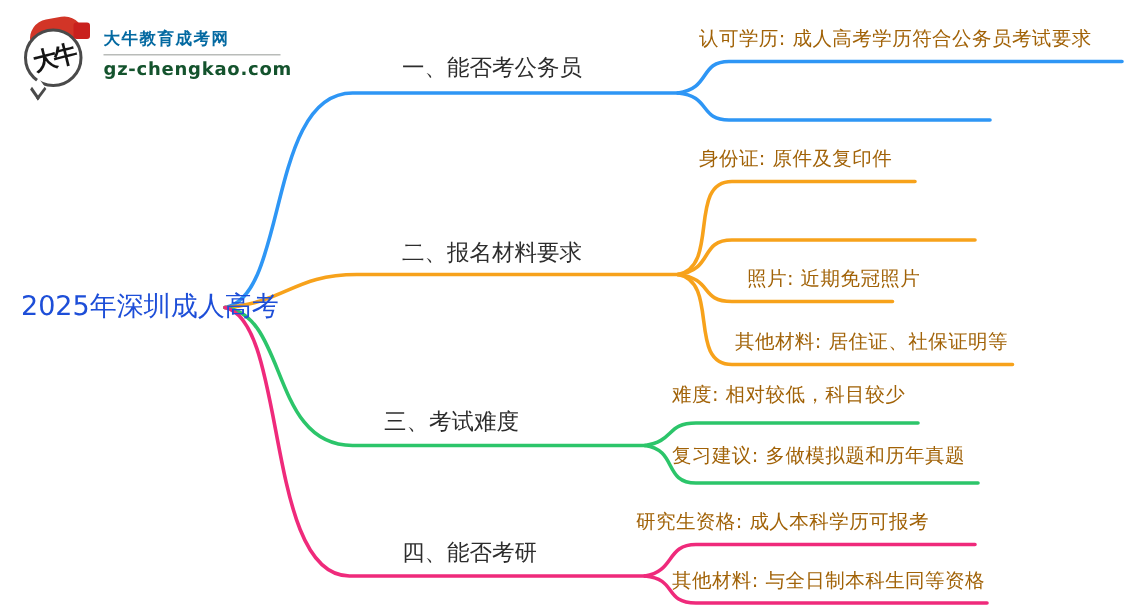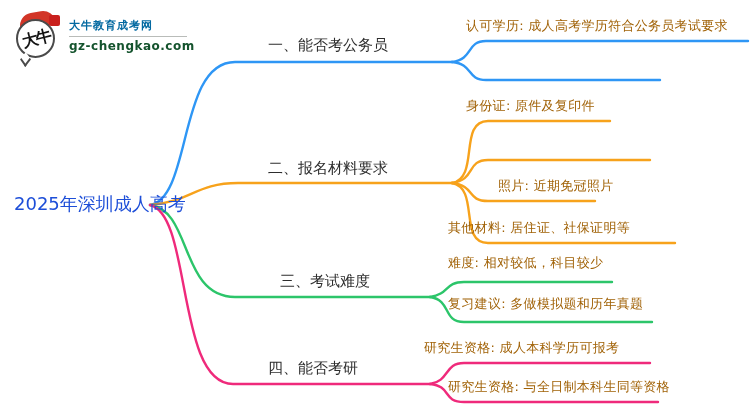--- a/index.html
+++ b/index.html
@@ -94,28 +94,28 @@
     <path d="M430,297 C452,300 442,322 464,322 H652" stroke="#2cc56a"></path>
 
     <path d="M430,384 C450,381 444,363 464,363 H650" stroke="#ef2a7b"></path>
     <path d="M430,384 C452,386 442,402 464,402 H658" stroke="#ef2a7b"></path>
   </svg>
 
   <div class="root-label">2025年深圳成人高考</div>
 
   <div class="b-label" style="left:268px; top:36px;">一、能否考公务员</div>
   <div class="b-label" style="left:268px; top:159px;">二、报名材料要求</div>
-  <div class="b-label" style="left:280px; top:272px;font-family:Liberation Mono, monospace;">三、考试难度</div>
+  <div class="b-label" style="left:256px; top:272px;font-family:Liberation Mono, monospace;">三、考试难度</div>
   <div class="b-label" style="left:268px; top:359px;">四、能否考研</div>
 
   <div class="c-label" style="left:466px; top:17px;">认可学历: 成人高考学历符合公务员考试要求</div>
 
   <div class="c-label" style="left:466px; top:97px;text-align:center;">身份证: 原件及复印件</div>
   <div class="c-label" style="left:466px; top:177px;margin-left:32px;">照片: 近期免冠照片</div>
-  <div class="c-label" style="left:448px; top:219px;text-align:center;">其他材料: 居住证、社保证明等</div>
+  <div class="c-label" style="left:490px; top:219px;text-align:center;">其他材料: 居住证、社保证明等</div>
 
   <div class="c-label" style="left:448px; top:254px;">难度: 相对较低，科目较少</div>
   <div class="c-label" style="left:448px; top:295px;">复习建议: 多做模拟题和历年真题</div>
 
   <div class="c-label" style="left:424px; top:339px;">研究生资格: 成人本科学历可报考</div>
-  <div class="c-label" style="left:448px; top:378px;">研究生资格: 与全日制本科生同等资格</div>
+  <div class="c-label" style="left:448px; top:378px;">其他材料: 与全日制本科生同等资格</div>
 
 </div>
 
 </body></html>

